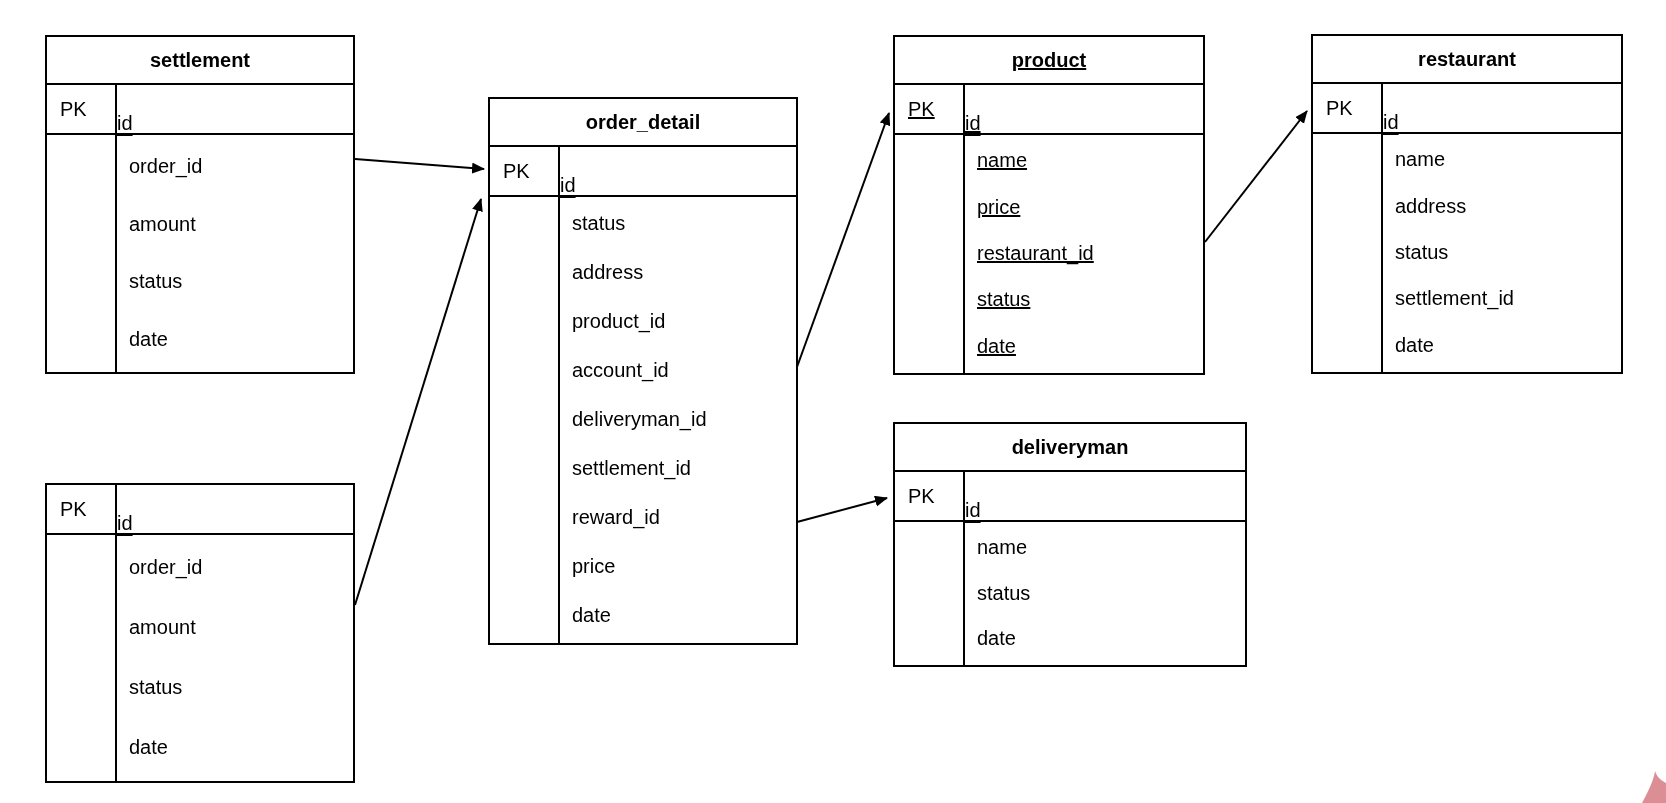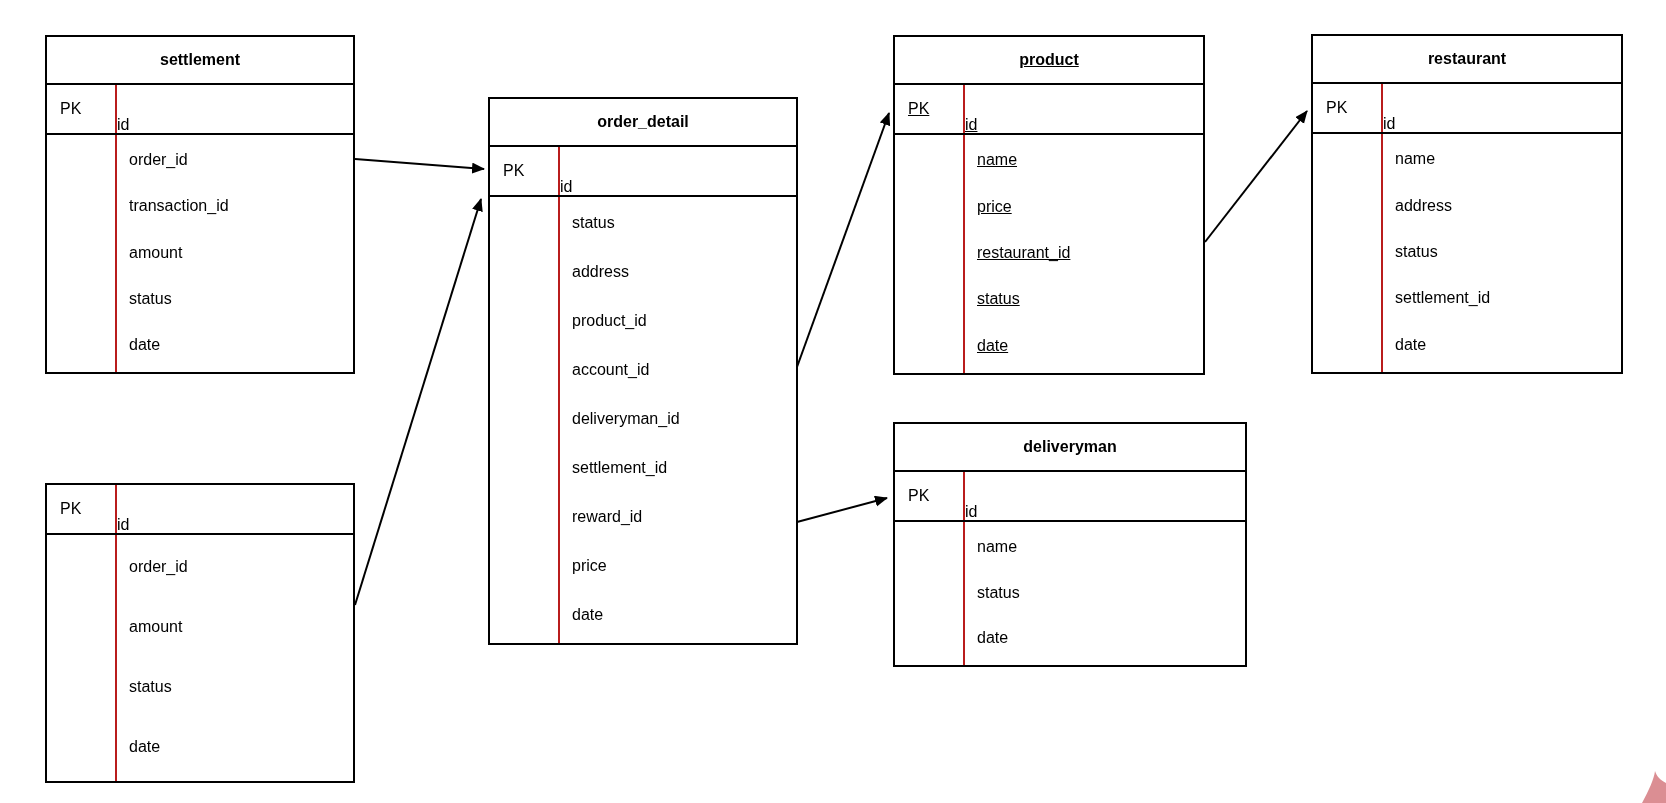--- a/index.html
+++ b/index.html
@@ -16,21 +16,21 @@
     width: 1666px; height: 803px;
     pointer-events: none;
   }
   .etable {
     position: absolute;
     box-sizing: border-box;
     background: #fff;
     border: 2px solid #000;
     display: flex;
     flex-direction: column;
-    font-size: 16px;
+    font-size: 20px;
     line-height: 1;
   }
   .ttl {
     flex: none;
     height: 46px;
     border-bottom: 2px solid #000;
     font-weight: bold;
     display: flex;
     align-items: center;
     justify-content: center;
@@ -38,21 +38,21 @@
   .pkrow {
     flex: none;
     height: 48px;
     border-bottom: 2px solid #000;
     display: flex;
   }
   .keycol {
     flex: none;
     width: 70px;
     box-sizing: border-box;
-    border-right: 2px solid #b91c1c;
+    border-right: 2px solid #000000;
     display: flex;
     align-items: center;
     padding-left: 13px;
   }
   .fcol {
     flex: 1;
     display: flex;
     align-items: flex-end;
     min-width: 0;
   }
@@ -104,21 +104,20 @@
   <div class="pkrow">
     <div class="keycol">PK</div>
     <div class="fcol">
         <span class="pkname">id</span>
       </div>
   </div>
   <div class="tbody">
     <div class="keycol"></div>
     <div class="fields">
       <div class="frow">order_id</div>
-      <div class="frow">transaction_id</div>
       <div class="frow">amount</div>
       <div class="frow">status</div>
       <div class="frow">date</div>
     </div>
   </div>
 </div>
 
 <div class="etable" style="left:45px; top:483px; width:310px; height:300px;">
   <div class="pkrow">
     <div class="keycol">PK</div>

